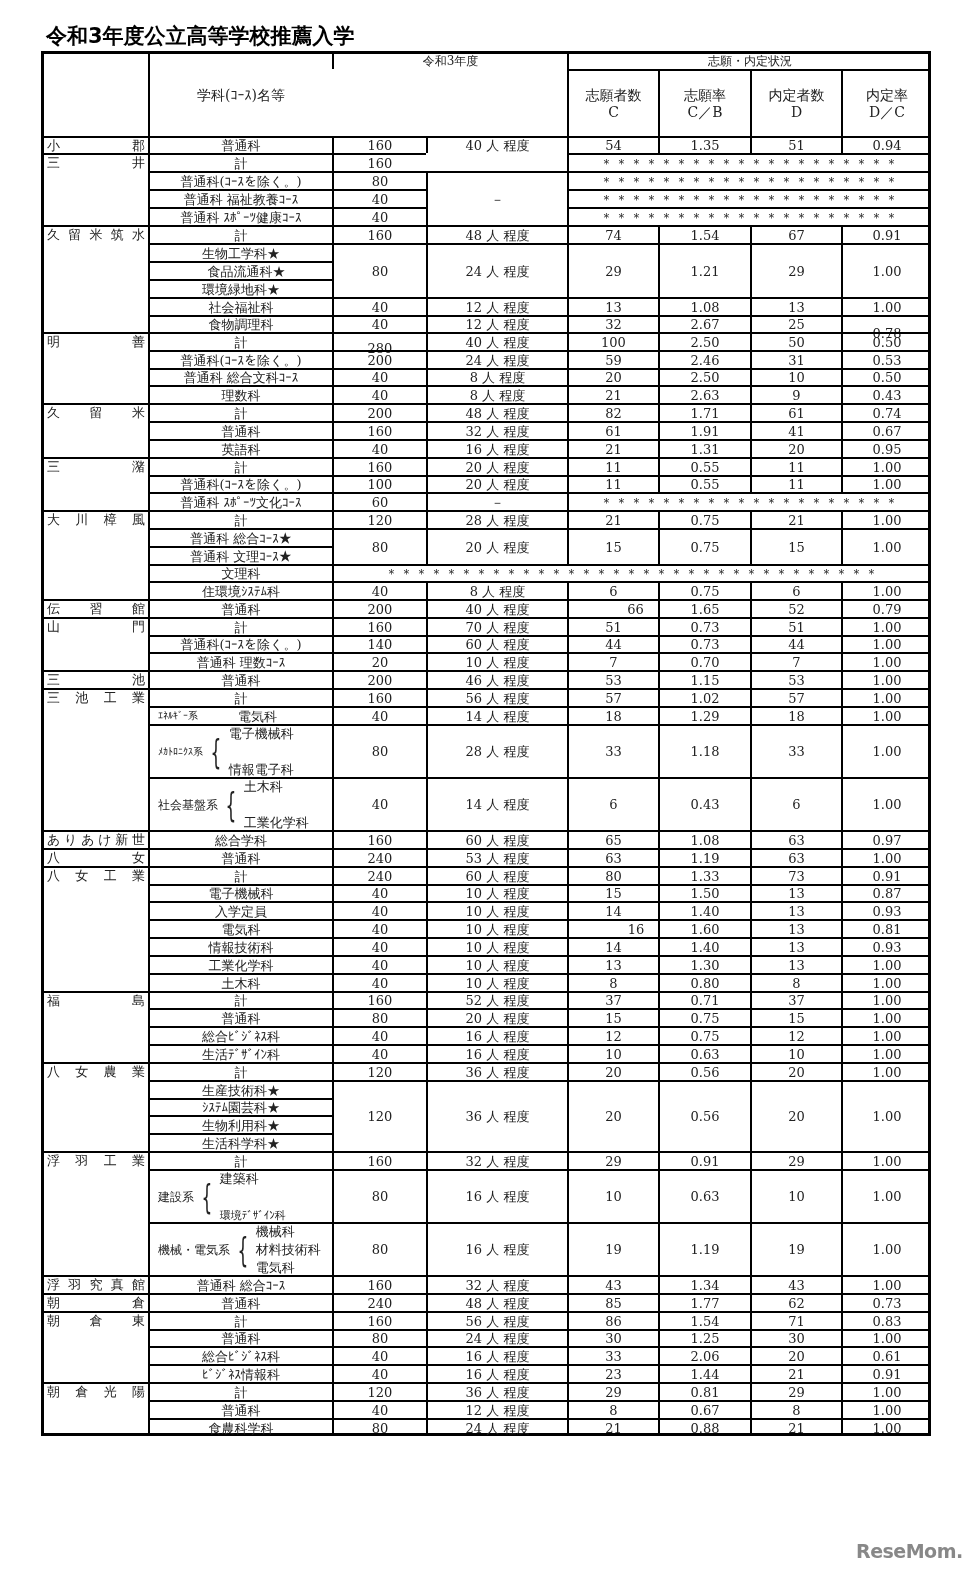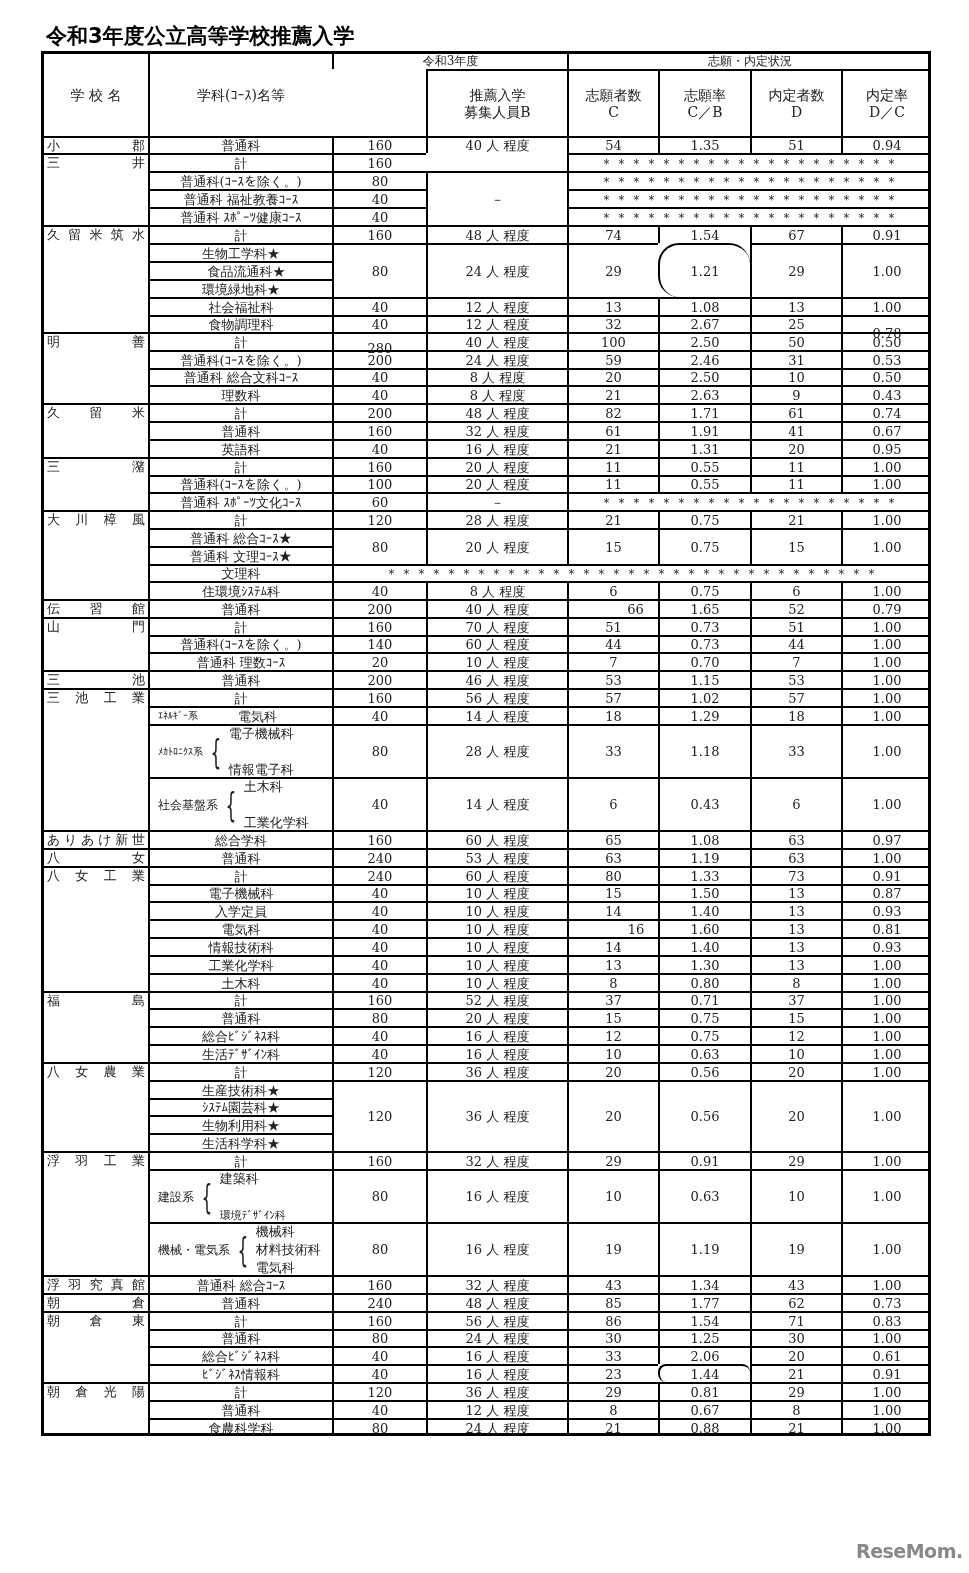--- a/index.html
+++ b/index.html
@@ -19,26 +19,23 @@
   .subs{display:flex;flex-direction:column;justify-content:space-between;font-size:13px;}
   .logo{position:absolute;left:856px;top:1540px;font-family:"DejaVu Sans","Liberation Sans",sans-serif;font-weight:bold;font-size:19px;color:#888;letter-spacing:-0.5px;}
 </style>
 </head>
 <body>
 
 <div class="title">令和3年度公立高等学校推薦入学</div>
 
 <div id="tbl">
 
-  <div class="c hd" style="left:0;top:0;width:104px;height:82px;">学 校 名</div>
   <div class="c hd bl" style="left:104px;top:0;width:184px;height:82px;">学科(ｺｰｽ)名等</div>
   <div class="c hd bl" style="left:288px;top:0;width:235px;height:15px;font-size:12px;">令和3年度</div>
   <div class="c hd bl" style="left:523px;top:0;width:364px;height:15px;font-size:12px;">志願・内定状況</div>
-  <div class="c hd bl bt" style="left:382px;top:15px;width:141px;height:67px;">推薦入学
-募集人員B</div>
   <div class="c hd bl bt" style="left:523px;top:15px;width:91px;height:67px;">志願者数
 C</div>
   <div class="c hd bl bt" style="left:614px;top:15px;width:92px;height:67px;">志願率
 C／B</div>
   <div class="c hd bl bt" style="left:706px;top:15px;width:91px;height:67px;">内定者数
 D</div>
   <div class="c hd bl bt" style="left:797px;top:15px;width:90px;height:67px;">内定率
 D／C</div>
 
   <div id="body-cells">
@@ -529,21 +526,21 @@
       <div class="c bt bl" style="left: 288px; top: 1292px; width: 94px; height: 18px;">40</div>
       <div class="c bt bl" style="left: 382px; top: 1292px; width: 141px; height: 18px;">16 人 程度</div>
       <div class="c bt bl" style="left: 523px; top: 1292px; width: 91px; height: 18px;">33</div>
       <div class="c bt bl" style="left: 614px; top: 1292px; width: 92px; height: 18px;">2.06</div>
       <div class="c bt bl" style="left: 706px; top: 1292px; width: 91px; height: 18px;">20</div>
       <div class="c bt bl" style="left: 797px; top: 1292px; width: 90px; height: 18px;">0.61</div>
       <div class="c bt bl" style="left: 104px; top: 1310px; width: 184px; height: 18px;">ﾋﾞｼﾞﾈｽ情報科</div>
       <div class="c bt bl" style="left: 288px; top: 1310px; width: 94px; height: 18px;">40</div>
       <div class="c bt bl" style="left: 382px; top: 1310px; width: 141px; height: 18px;">16 人 程度</div>
       <div class="c bt bl" style="left: 523px; top: 1310px; width: 91px; height: 18px;">23</div>
-      <div class="c bt bl" style="left: 614px; top: 1310px; width: 92px; height: 18px; border-radius: 8px;">1.44</div>
+      <div class="c bt bl" style="left: 614px; top: 1310px; width: 92px; height: 18px;">1.44</div>
       <div class="c bt bl" style="left: 706px; top: 1310px; width: 91px; height: 18px;">21</div>
       <div class="c bt bl" style="left: 797px; top: 1310px; width: 90px; height: 18px;">0.91</div>
       <div class="c bt bl" style="left: 104px; top: 1328px; width: 184px; height: 18px;">計</div>
       <div class="c bt bl" style="left: 288px; top: 1328px; width: 94px; height: 18px;">120</div>
       <div class="c bt bl" style="left: 382px; top: 1328px; width: 141px; height: 18px;">36 人 程度</div>
       <div class="c bt bl" style="left: 523px; top: 1328px; width: 91px; height: 18px;">29</div>
       <div class="c bt bl" style="left: 614px; top: 1328px; width: 92px; height: 18px;">0.81</div>
       <div class="c bt bl" style="left: 706px; top: 1328px; width: 91px; height: 18px;">29</div>
       <div class="c bt bl" style="left: 797px; top: 1328px; width: 90px; height: 18px;">1.00</div>
       <div class="c bt bl" style="left: 104px; top: 1346px; width: 184px; height: 18px;">普通科</div>
@@ -557,21 +554,21 @@
       <div class="c bt bl" style="left: 288px; top: 1364px; width: 94px; height: 18px;">80</div>
       <div class="c bt bl" style="left: 382px; top: 1364px; width: 141px; height: 18px;">24 人 程度</div>
       <div class="c bt bl" style="left: 523px; top: 1364px; width: 91px; height: 18px;">21</div>
       <div class="c bt bl" style="left: 614px; top: 1364px; width: 92px; height: 18px;">0.88</div>
       <div class="c bt bl" style="left: 706px; top: 1364px; width: 91px; height: 18px;">21</div>
       <div class="c bt bl" style="left: 797px; top: 1364px; width: 90px; height: 18px;">1.00</div>
       <div class="c bt bl" style="left: 382px; top: 117px; width: 141px; height: 54px;">－</div>
       <div class="c bt bl" style="left: 288px; top: 189px; width: 94px; height: 54px;">80</div>
       <div class="c bt bl" style="left: 382px; top: 189px; width: 141px; height: 54px;">24 人 程度</div>
       <div class="c bt bl" style="left: 523px; top: 189px; width: 91px; height: 54px;">29</div>
-      <div class="c bt bl" style="left: 614px; top: 189px; width: 92px; height: 54px; border-radius: 21px;">1.21</div>
+      <div class="c bt bl" style="left: 614px; top: 189px; width: 92px; height: 54px;">1.21</div>
       <div class="c bt bl" style="left: 706px; top: 189px; width: 91px; height: 54px;">29</div>
       <div class="c bt bl" style="left: 797px; top: 189px; width: 90px; height: 54px;">1.00</div>
       <div class="c bt bl" style="left: 288px; top: 474px; width: 94px; height: 36px;">80</div>
       <div class="c bt bl" style="left: 382px; top: 474px; width: 141px; height: 36px;">20 人 程度</div>
       <div class="c bt bl" style="left: 523px; top: 474px; width: 91px; height: 36px;">15</div>
       <div class="c bt bl" style="left: 614px; top: 474px; width: 92px; height: 36px;">0.75</div>
       <div class="c bt bl" style="left: 706px; top: 474px; width: 91px; height: 36px;">15</div>
       <div class="c bt bl" style="left: 797px; top: 474px; width: 90px; height: 36px;">1.00</div>
       <div class="c bt bl" style="left: 288px; top: 1026px; width: 94px; height: 71px;">120</div>
       <div class="c bt bl" style="left: 382px; top: 1026px; width: 141px; height: 71px;">36 人 程度</div>

